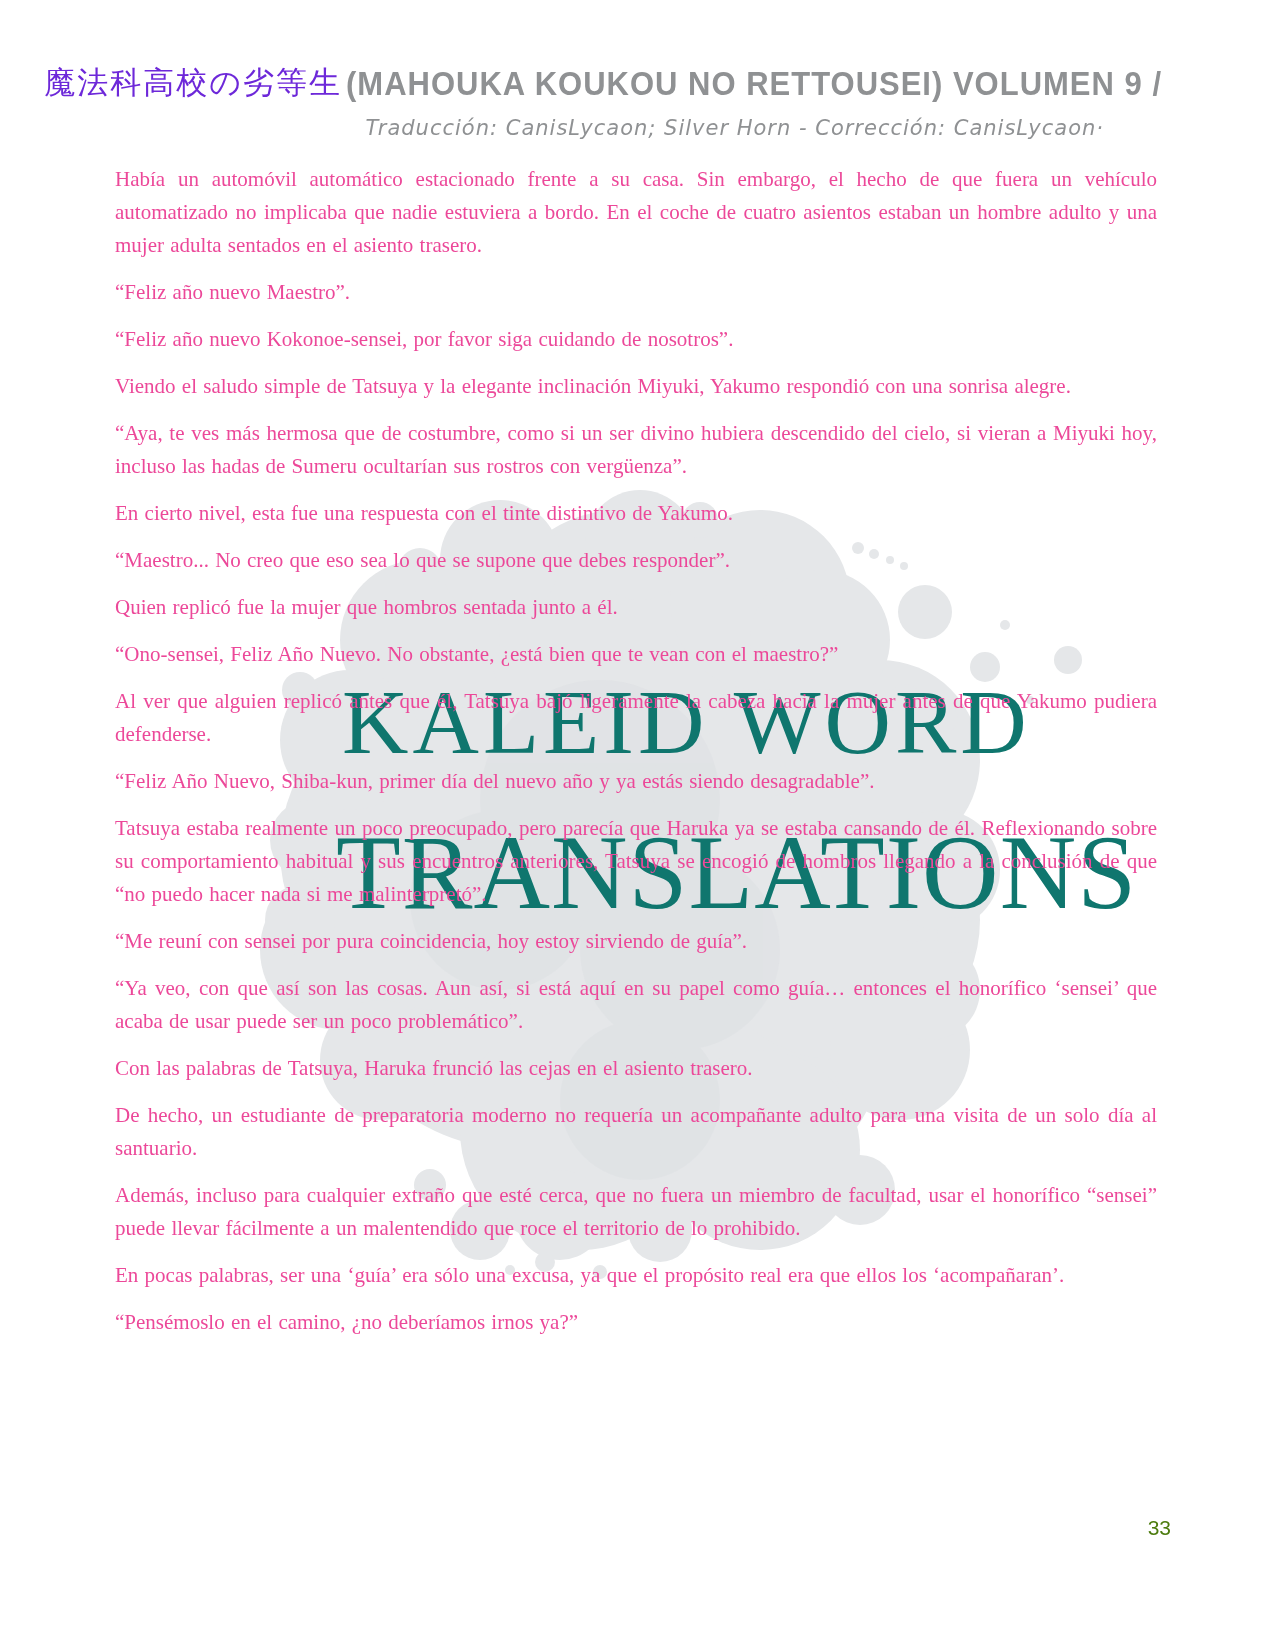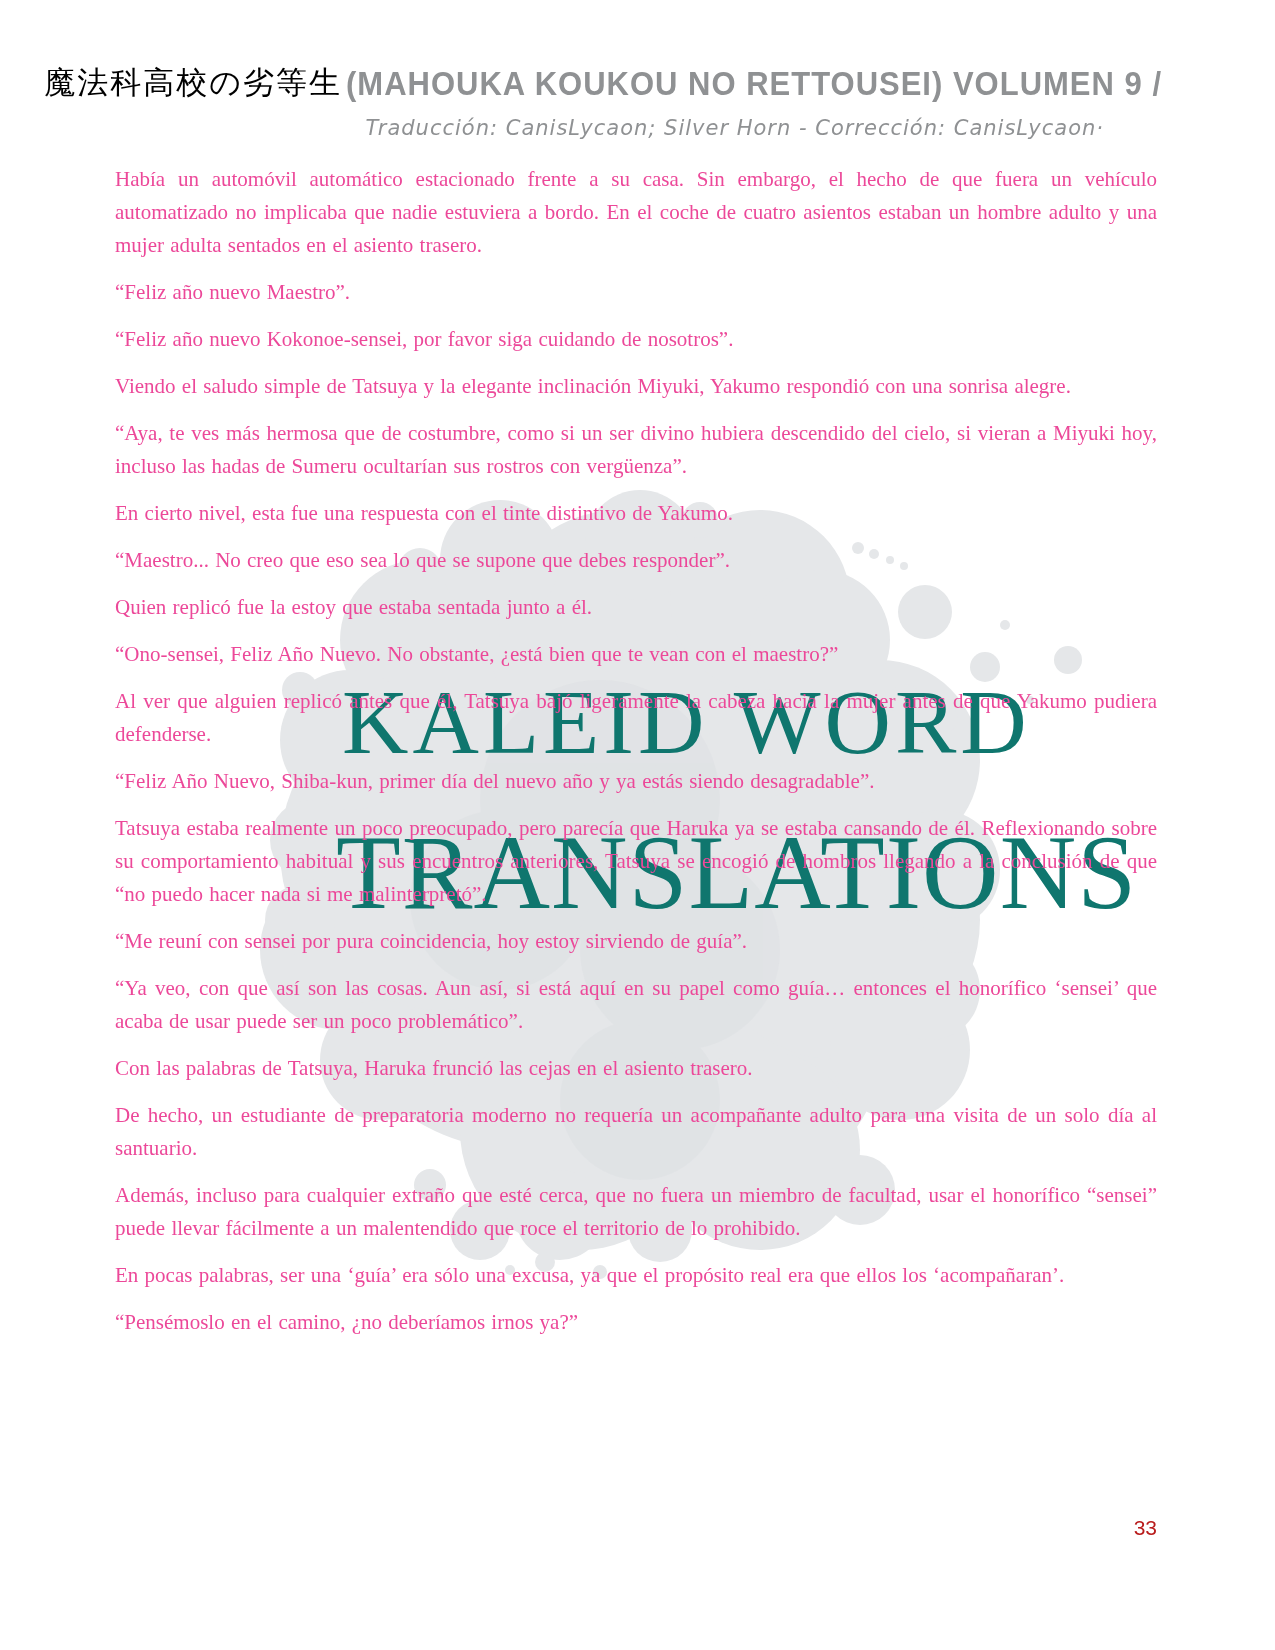--- a/index.html
+++ b/index.html
@@ -34,21 +34,21 @@
     text-align: right;
   }
   .title-line {
     white-space: nowrap;
     color: #8f9193;
   }
   .title-jp {
     font-family: "DejaVu Sans", sans-serif;
     font-size: 31px;
     letter-spacing: 2px;
-    color: #000000;
+    color: #6d28d9;
     vertical-align: 2px;
   }
   .title-latin {
     display: inline-block;
     font-family: "Liberation Sans", "DejaVu Sans", sans-serif;
     font-size: 31px;
     font-weight: 700;
     letter-spacing: 1px;
     transform: scaleY(1.05);
     color: #8f9193;
@@ -72,24 +72,24 @@
     font-size: 21px;
     line-height: 33px;
     text-align: justify;
     word-spacing: 1px;
   }
   .para { margin: 0 0 14px 0; }
 
   
   .page-footer {
     position: absolute; z-index: 1;
-    right: 118px; top: 1516px;
+    right: 104px; top: 1516px;
     font-family: "Liberation Sans", "DejaVu Sans", sans-serif;
     font-size: 21px;
-    color: #b91c1c;
+    color: #4d7c0f;
   }
 </style>
 </head>
 <body>
 
 <div class="watermark">
   <svg width="1275" height="1650" viewBox="0 0 1275 1650">
     <g fill="#e5e7e9">
 
       <circle cx="560" cy="760" r="210"></circle>
@@ -162,21 +162,21 @@
 </header>
 
 <main class="page-body">
     <p class="para">Había un automóvil automático estacionado frente a su casa. Sin embargo, el hecho de que fuera un vehículo automatizado no implicaba que nadie estuviera a bordo. En el coche de cuatro asientos estaban un hombre adulto y una mujer adulta sentados en el asiento trasero.</p>
     <p class="para">“Feliz año nuevo Maestro”.</p>
     <p class="para">“Feliz año nuevo Kokonoe-sensei, por favor siga cuidando de nosotros”.</p>
     <p class="para">Viendo el saludo simple de Tatsuya y la elegante inclinación Miyuki, Yakumo respondió con una sonrisa alegre.</p>
     <p class="para">“Aya, te ves más hermosa que de costumbre, como si un ser divino hubiera descendido del cielo, si vieran a Miyuki hoy, incluso las hadas de Sumeru ocultarían sus rostros con vergüenza”.</p>
     <p class="para">En cierto nivel, esta fue una respuesta con el tinte distintivo de Yakumo.</p>
     <p class="para">“Maestro... No creo que eso sea lo que se supone que debes responder”.</p>
-    <p class="para">Quien replicó fue la estoy que estaba sentada junto a él.</p>
+    <p class="para">Quien replicó fue la mujer que hombros sentada junto a él.</p>
     <p class="para">“Ono-sensei, Feliz Año Nuevo. No obstante, ¿está bien que te vean con el maestro?”</p>
     <p class="para">Al ver que alguien replicó antes que él, Tatsuya bajó ligeramente la cabeza hacia la mujer antes de que Yakumo pudiera defenderse.</p>
     <p class="para">“Feliz Año Nuevo, Shiba-kun, primer día del nuevo año y ya estás siendo desagradable”.</p>
     <p class="para">Tatsuya estaba realmente un poco preocupado, pero parecía que Haruka ya se estaba cansando de él. Reflexionando sobre su comportamiento habitual y sus encuentros anteriores, Tatsuya se encogió de hombros llegando a la conclusión de que “no puedo hacer nada si me malinterpretó”.</p>
     <p class="para">“Me reuní con sensei por pura coincidencia, hoy estoy sirviendo de guía”.</p>
     <p class="para">“Ya veo, con que así son las cosas. Aun así, si está aquí en su papel como guía… entonces el honorífico ‘sensei’ que acaba de usar puede ser un poco problemático”.</p>
     <p class="para">Con las palabras de Tatsuya, Haruka frunció las cejas en el asiento trasero.</p>
     <p class="para">De hecho, un estudiante de preparatoria moderno no requería un acompañante adulto para una visita de un solo día al santuario.</p>
     <p class="para">Además, incluso para cualquier extraño que esté cerca, que no fuera un miembro de facultad, usar el honorífico “sensei” puede llevar fácilmente a un malentendido que roce el territorio de lo prohibido.</p>
     <p class="para">En pocas palabras, ser una ‘guía’ era sólo una excusa, ya que el propósito real era que ellos los ‘acompañaran’.</p>

